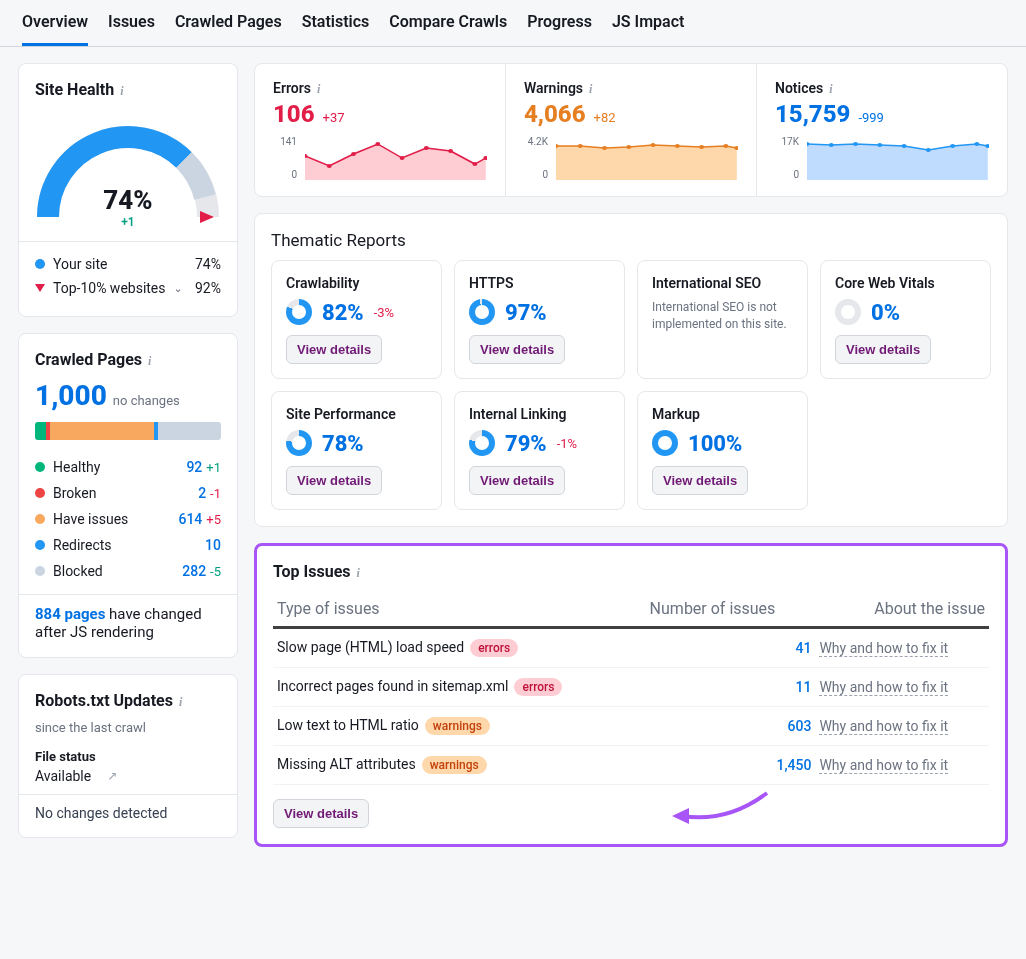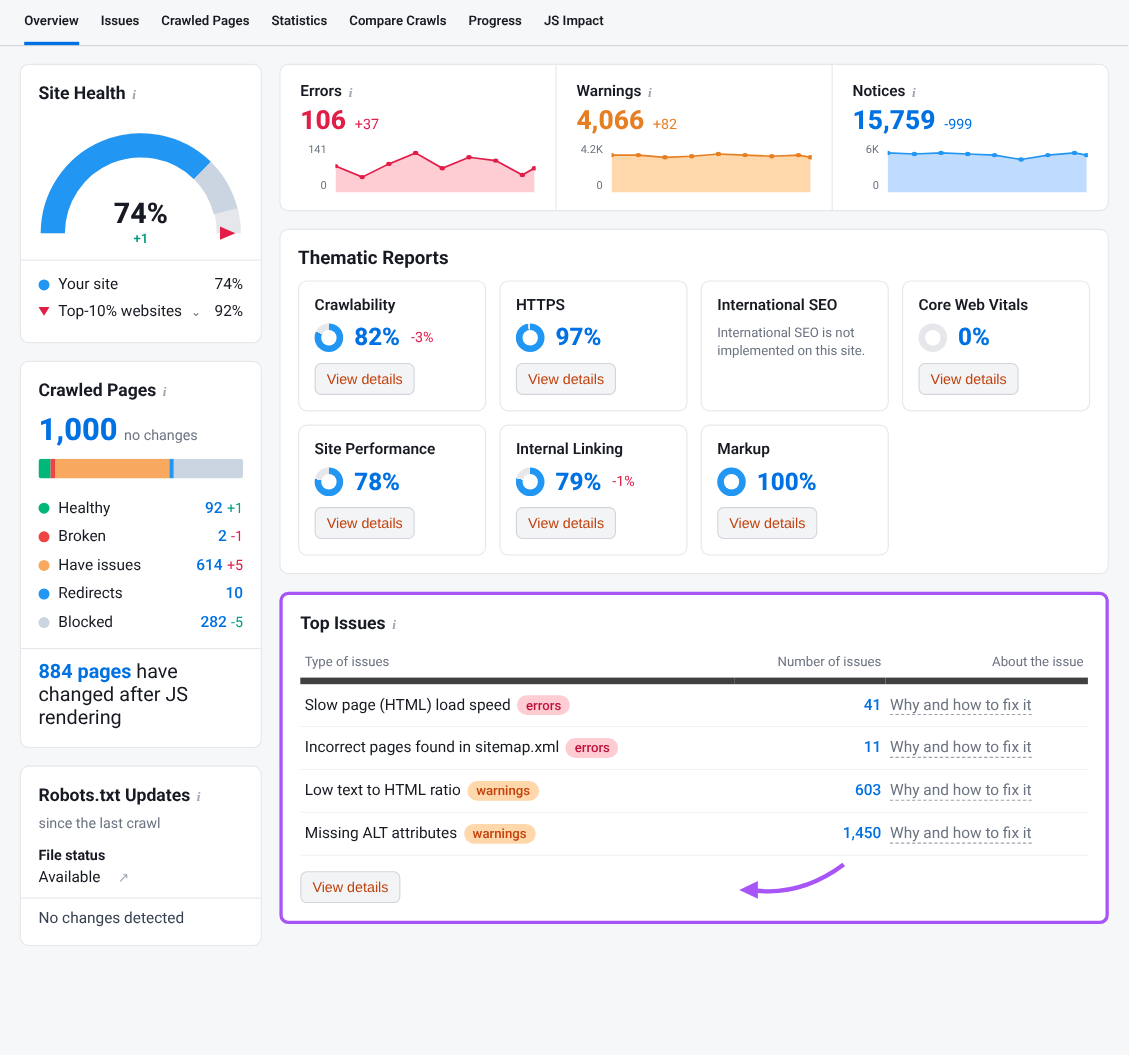--- a/index.html
+++ b/index.html
@@ -1,18 +1,18 @@
 <!DOCTYPE html>
 <html><head>
 <meta charset="utf-8">
 <style>
 * { box-sizing: border-box; margin: 0; padding: 0; }
 body { font-family: -apple-system, BlinkMacSystemFont, "Segoe UI", Roboto, Arial, sans-serif; background: #f6f7f8; color: #171a22; width: 1026px; }
 .tabs { display: flex; gap: 20px; padding: 12px 22px 0; border-bottom: 1px solid #d1d5db; background: #f6f7f8; }
-.tab { font-size: 12px; font-weight: 600; color: #171a22; padding-bottom: 12px; cursor: pointer; }
+.tab { font-size: 16px; font-weight: 600; color: #171a22; padding-bottom: 12px; cursor: pointer; }
 .tab.active { color: #171a22; border-bottom: 3px solid #0071e3; }
 .main { display: flex; gap: 16px; padding: 16px 18px; }
 .sidebar { width: 220px; display: flex; flex-direction: column; gap: 16px; }
 .content { flex: 1; display: flex; flex-direction: column; gap: 16px; }
 .card { background: #fff; border: 1px solid #e5e7eb; border-radius: 8px; padding: 16px; }
 .card-title { font-size: 16px; font-weight: 700; margin-bottom: 10px; display: flex; align-items: center; gap: 6px; }
 .info-icon { width: 12px; height: 12px; color: #9ca3af; font-style: italic; font-family: serif; font-size: 12px; }
 .gauge-wrap { display: flex; justify-content: center; padding: 8px 0 4px; }
 .gauge { position: relative; width: 200px; height: 110px; }
 .gauge svg { width: 200px; height: 110px; }
@@ -50,39 +50,39 @@
 .mini-chart { flex: 1; height: 44px; }
 .thematic-grid { display: grid; grid-template-columns: repeat(4, 1fr); gap: 12px; margin-top: 10px; }
 .them-card { border: 1px solid #e5e7eb; border-radius: 8px; padding: 14px; }
 .them-title { font-size: 14px; font-weight: 600; margin-bottom: 8px; }
 .them-val-row { display: flex; align-items: center; gap: 10px; margin-bottom: 10px; }
 .donut { width: 26px; height: 26px; border-radius: 50%; position: relative; }
 .donut::after { content: ""; position: absolute; inset: 6px; background: #fff; border-radius: 50%; }
 .them-pct { font-size: 22px; font-weight: 800; color: #0071e3; }
 .them-delta { font-size: 13px; color: #e11d48; }
 .them-note { font-size: 12px; color: #6b7280; line-height: 1.4; }
-.btn { background: #f3f4f6; border: 1px solid #d1d5db; border-radius: 6px; padding: 6px 10px; font-size: 13px; font-weight: 400; color: #c2410c; cursor: pointer; }
+.btn { background: #f3f4f6; border: 1px solid #d1d5db; border-radius: 6px; padding: 6px 10px; font-size: 13px; font-weight: 700; color: #701a75; cursor: pointer; }
 .top-issues-card { border: 3px solid #a855f7; border-radius: 8px; background: #fff; padding: 16px; position: relative; }
 .issues-table { width: 100%; border-collapse: collapse; margin-top: 8px; }
-.issues-table th { text-align: left; font-size: 12px; font-weight: 400; color: #6b7280; padding: 8px 4px; border-bottom: 6px solid #404040; }
-.issues-table th:nth-child(2) { text-align: right; }
+.issues-table th { text-align: left; font-size: 16px; font-weight: 400; color: #6b7280; padding: 8px 4px; border-bottom: 3px solid #404040; }
+.issues-table th:nth-child(2) { }
 .issues-table th:nth-child(3) { text-align: right; }
 .issues-table td { font-size: 14px; padding: 10px 4px; border-bottom: 1px solid #f1f2f4; }
 .issues-table td:nth-child(2) { text-align: right; color: #0071e3; font-weight: 500; }
 .issues-table td:nth-child(3) { text-align: left; }
 .badge { display: inline-block; padding: 2px 8px; border-radius: 10px; font-size: 12px; font-weight: 500; margin-left: 6px; }
 .badge-err { background: #fecdd3; color: #be123c; }
 .badge-warn { background: #fed7aa; color: #c2410c; }
 .fix-link { color: #6b7280; text-decoration: none; border-bottom: 1px dashed #9ca3af; cursor: pointer; }
 .arrow-anno { position: absolute; left: 410px; bottom: 16px; }
 .robots-sub { font-size: 13px; color: #6b7280; margin-bottom: 14px; }
 .robots-label { font-size: 13px; font-weight: 700; margin-bottom: 4px; }
 .robots-status { font-size: 14px; display: flex; align-items: center; gap: 16px; }
 .ext-icon { font-size: 12px; color: #9ca3af; }
-.section-title-lg { font-size: 17px; font-weight: 700; }
+.section-title-lg { font-size: 17px; font-weight: 400; }
 </style>
 </head>
 <body>
 
 <div class="tabs" id="tabs-container">
     <div class="tab active">Overview</div>
     <div class="tab">Issues</div>
     <div class="tab">Crawled Pages</div>
     <div class="tab">Statistics</div>
     <div class="tab">Compare Crawls</div>
@@ -192,21 +192,21 @@
               <span class="dot" style="background:#cbd5e1"></span>
               <span>Blocked</span>
             </div>
             <div class="crawl-right">
               <span class="crawl-num">282</span>
               <span class="delta-pos">-5</span>
             </div>
           </div>
         </div>
       <div class="divider"></div>
-      <div style="font-size:18px"><span class="link-text">884 pages</span><span> have changed after JS rendering</span></div>
+      <div style="font-size:15px"><span class="link-text">884 pages</span><span> have changed after JS rendering</span></div>
     </div>
 
     <div class="card">
       <div class="card-title">
           <span>Robots.txt Updates</span>
           <span class="info-icon">i</span>
         </div>
       <div class="robots-sub">since the last crawl</div>
       <div class="robots-label">File status</div>
       <div class="robots-status">
@@ -282,21 +282,21 @@
           <div class="metric-title">
             <span>Notices</span>
             <span class="info-icon">i</span>
           </div>
   <div class="metric-val-row">
             <span class="metric-val notices-c">15,759</span>
             <span class="notices-c" style="font-size:13px">-999</span>
           </div>
   <div class="mini-row">
             <div class="mini-labels">
-              <span>6K</span>
+              <span>17K</span>
               <span>0</span>
             </div>
   <svg class="mini-chart" viewBox="0 0 150 44" preserveAspectRatio="none">
               <polygon points="0,44 0,8 20,9 40,8 60,9 80,10 100,14 120,10 140,8 149,10 149,44" fill="#bfdbfe"></polygon>
               <polyline points="0,8 20,9 40,8 60,9 80,10 100,14 120,10 140,8 149,10" stroke="#2196f3" stroke-width="1.5" fill="none"></polyline>
               <circle cx="0" cy="8" r="2" fill="#2196f3"></circle>
               <circle cx="20" cy="9" r="2" fill="#2196f3"></circle>
               <circle cx="40" cy="8" r="2" fill="#2196f3"></circle>
               <circle cx="60" cy="9" r="2" fill="#2196f3"></circle>
               <circle cx="80" cy="10" r="2" fill="#2196f3"></circle>

